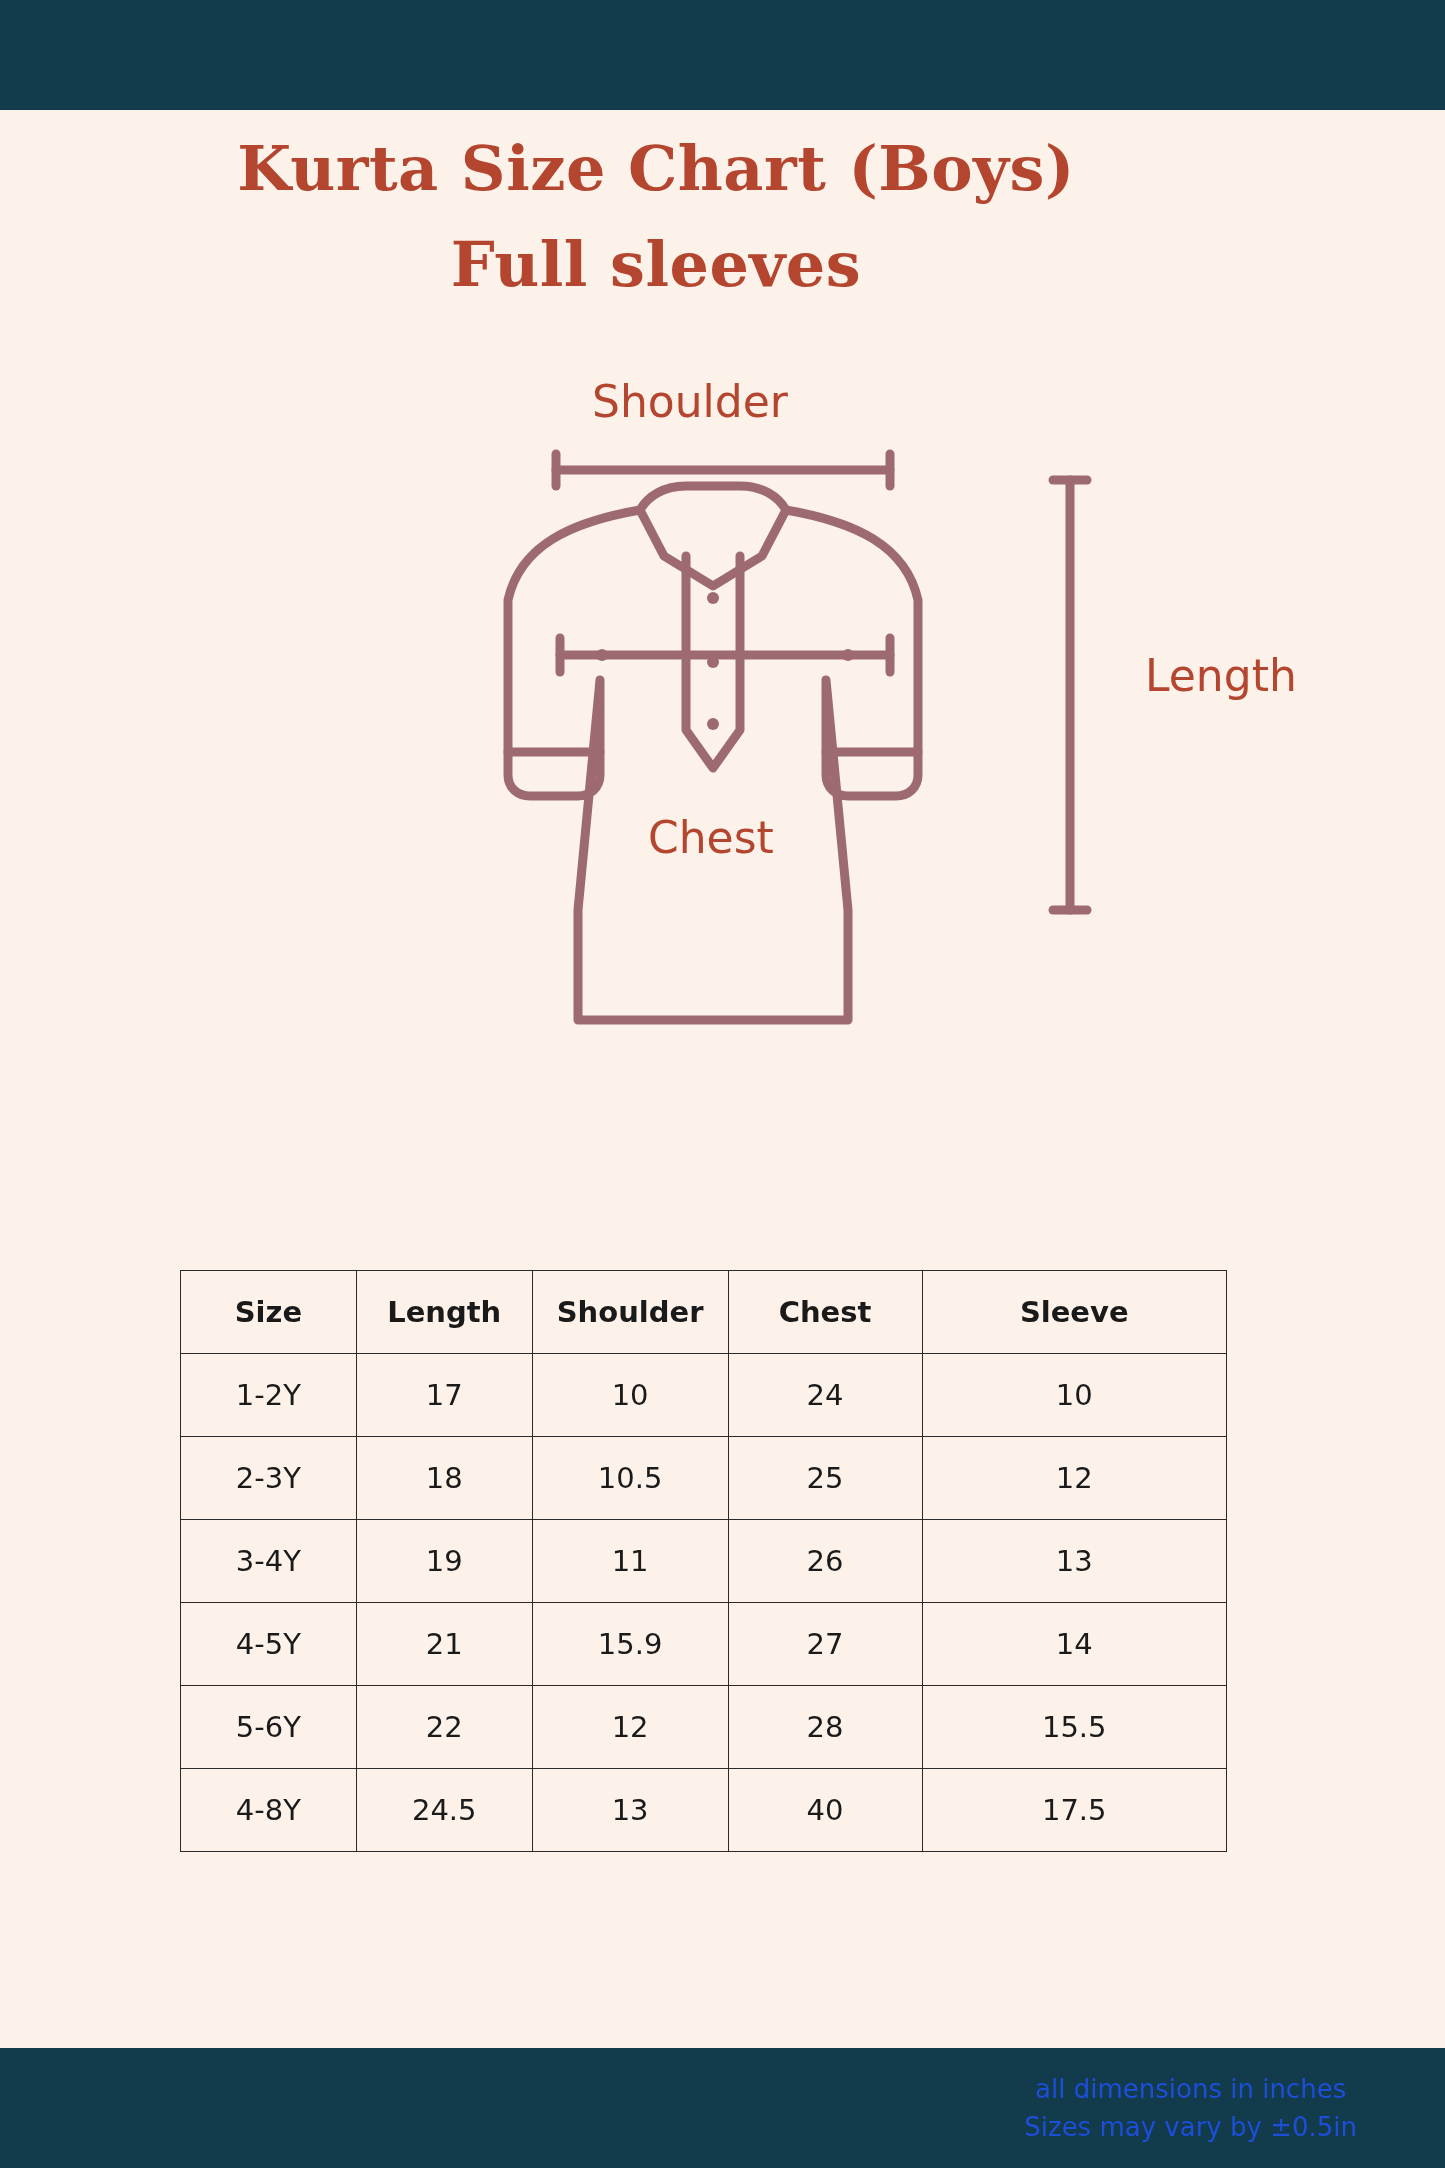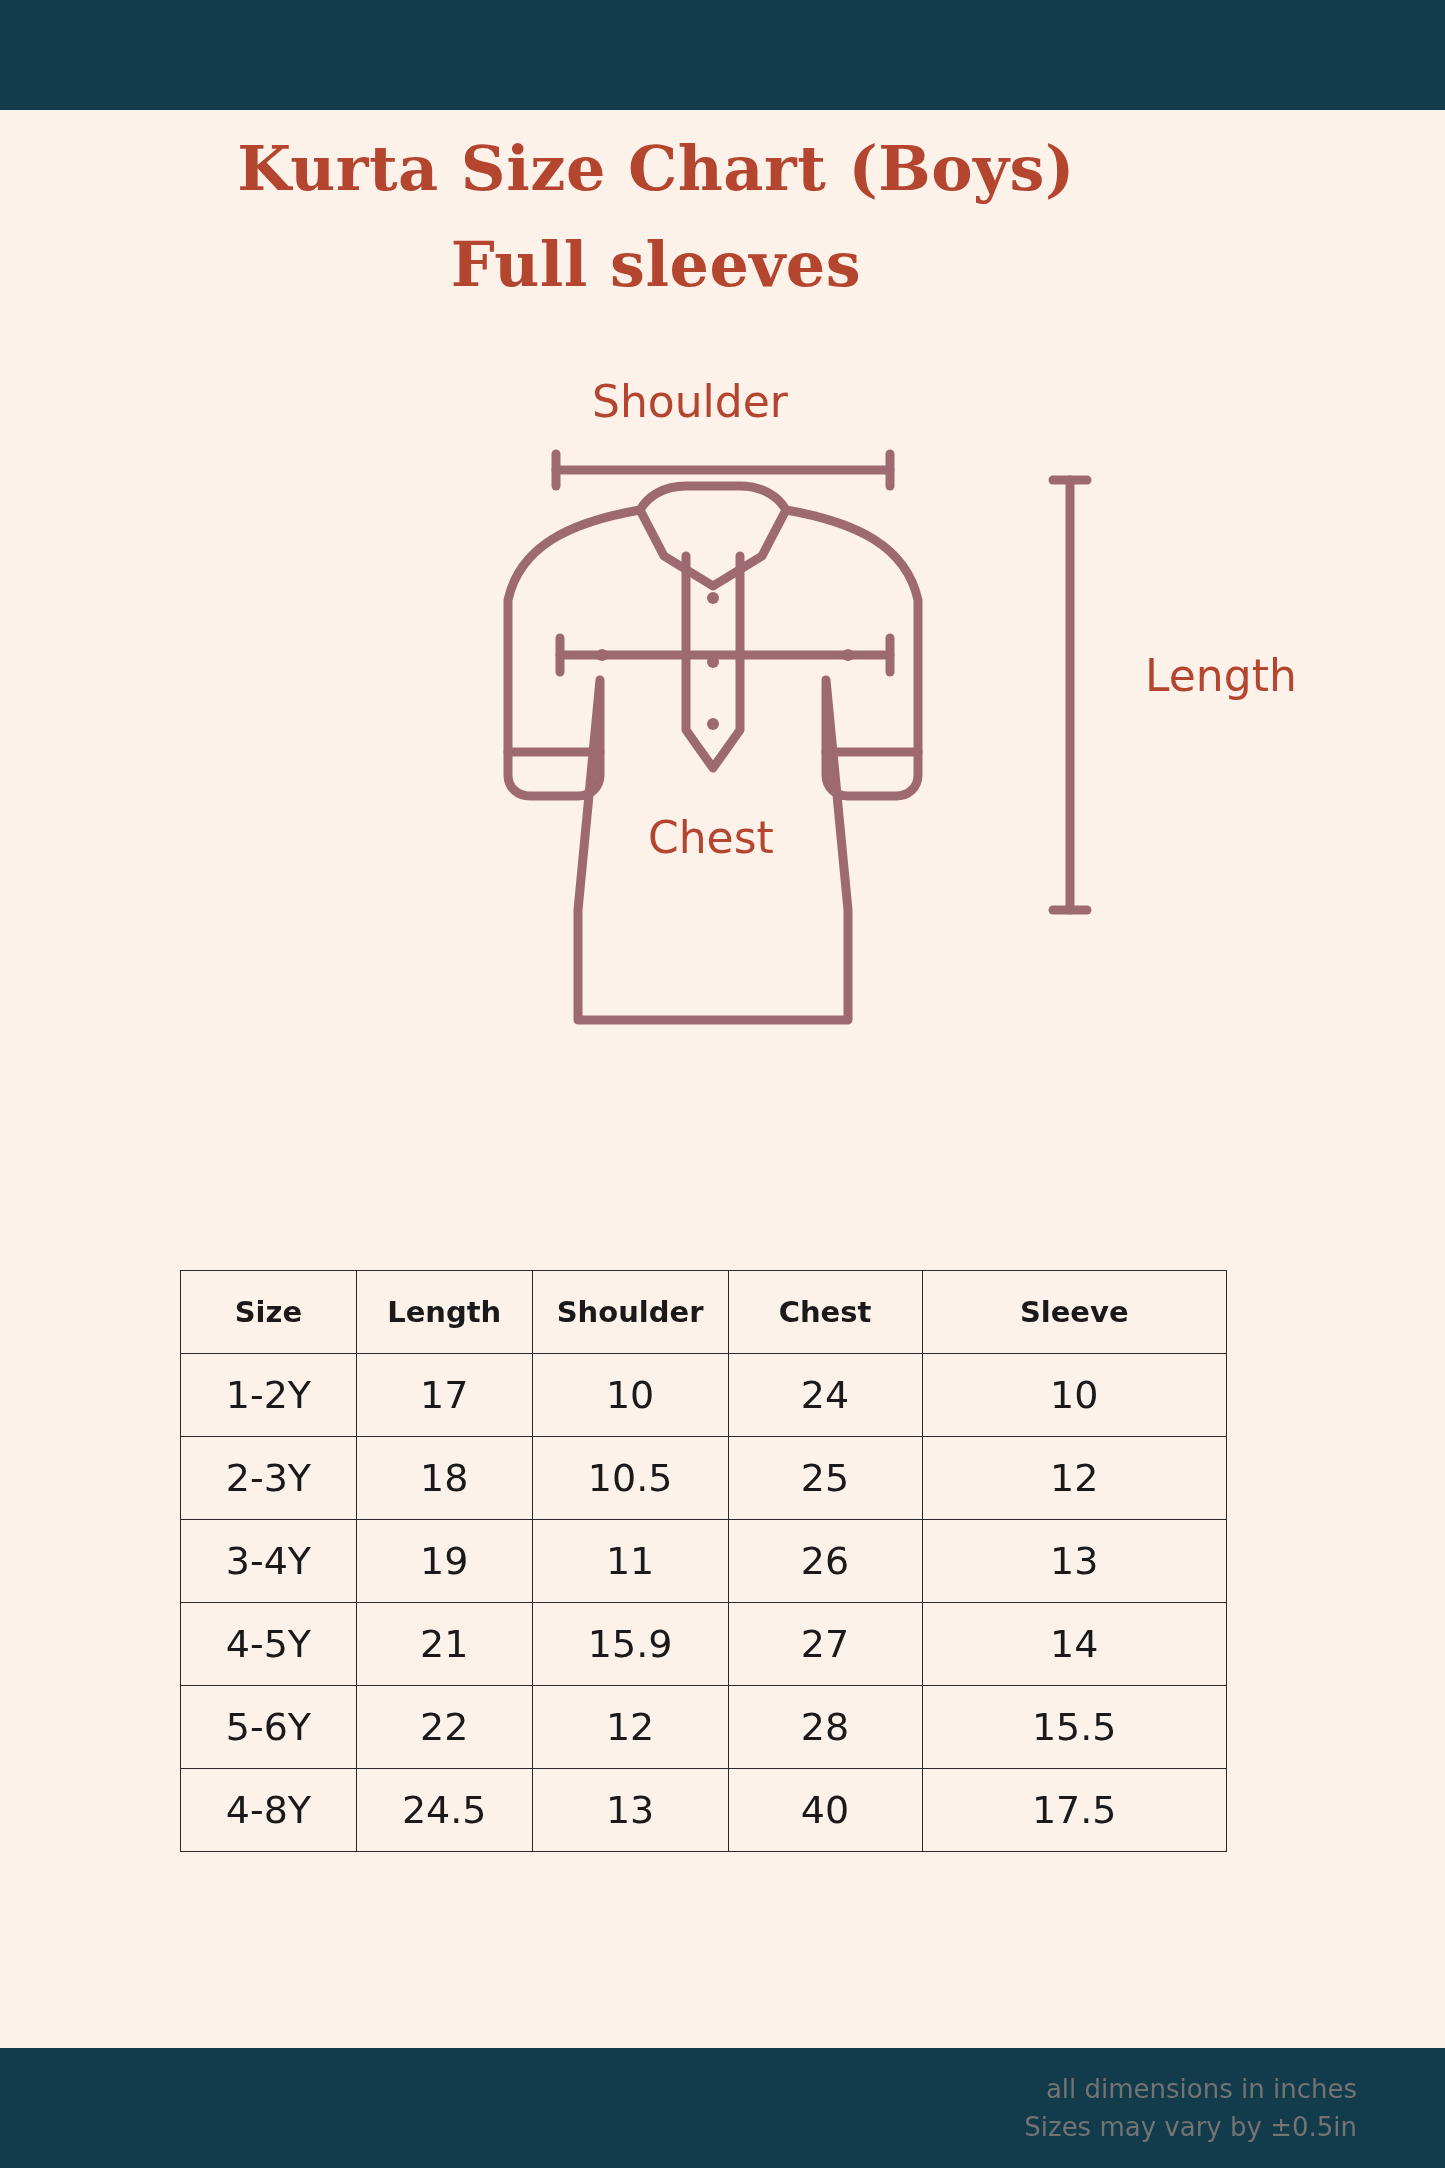--- a/index.html
+++ b/index.html
@@ -33,22 +33,22 @@
     left: 0;
     bottom: 0;
     width: 1445px;
     height: 120px;
     background: #123B4B;
   }
   .footer-text {
     position: absolute;
     right: 88px;
     bottom: 22px;
-    text-align: right;
-    color: #737373;
+    text-align: center;
+    color: #1d4ed8;
     font-size: 26px;
     line-height: 38px;
     font-family: "DejaVu Sans", sans-serif;
   }
   .title {
     position: absolute;
     left: 0;
     top: 125px;
     width: 1312px;
     text-align: center;
@@ -105,21 +105,21 @@
     background: transparent;
     margin-left: 20px;
   }
   table.size-table th,
   table.size-table td {
     border: 1.5px solid #2A2A2A;
     text-align: center;
     font-family: "DejaVu Sans", sans-serif;
     color: #1A1A1A;
     height: 80px;
-    font-size: 38px;
+    font-size: 29px;
   }
   table.size-table th {
     font-weight: bold;
     font-size: 29px;
   }
   table.size-table td {
     font-weight: normal;
   }
   .col-size { width: 172px; }
   .col-length { width: 172px; }

